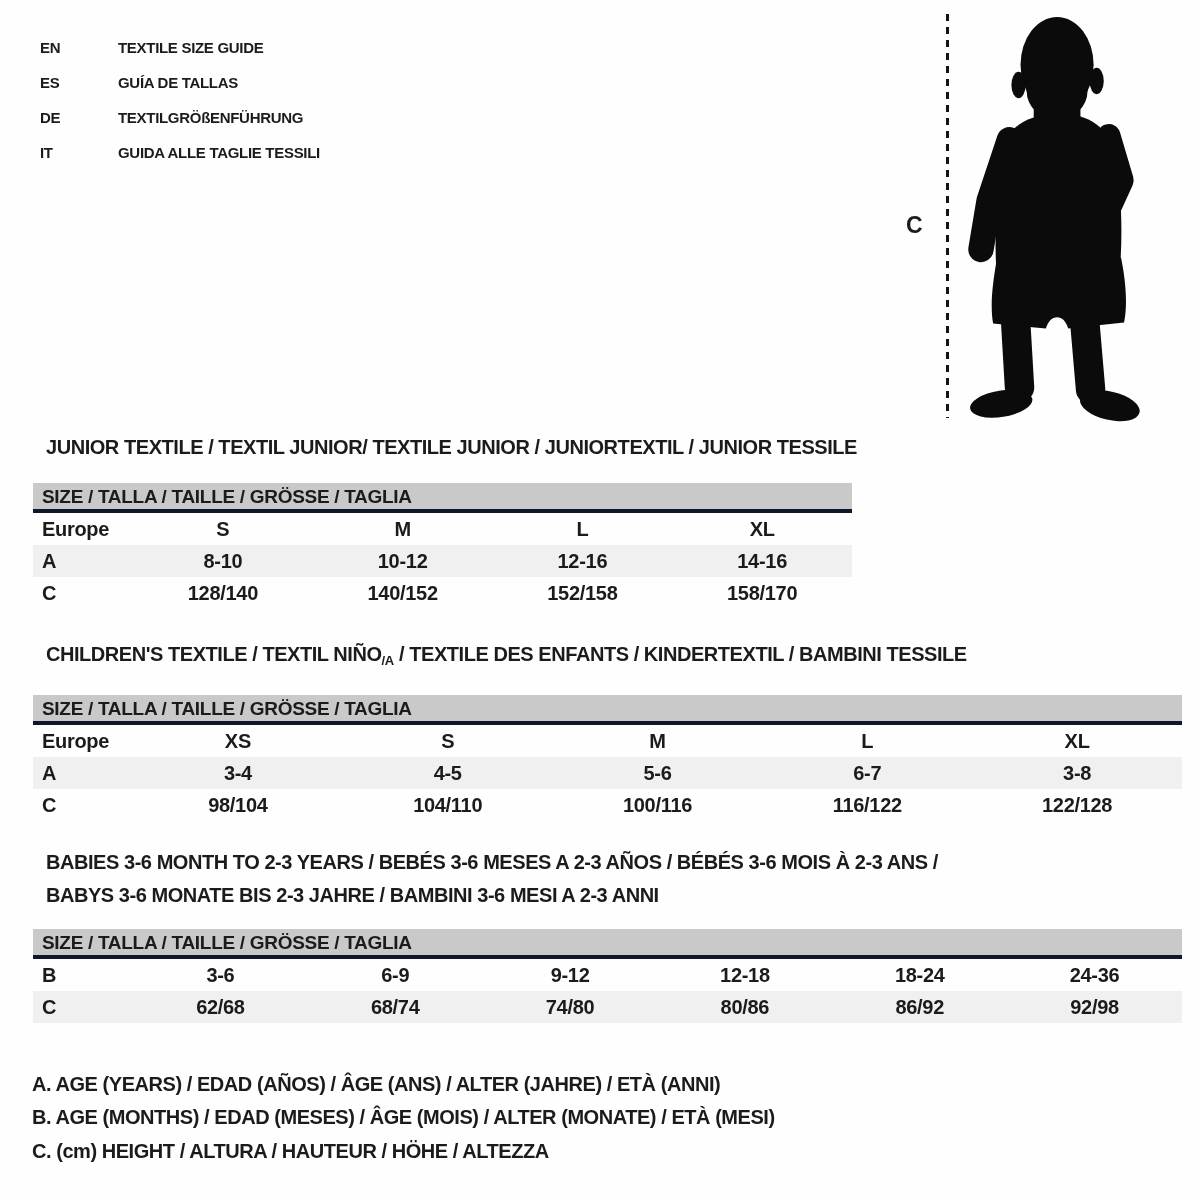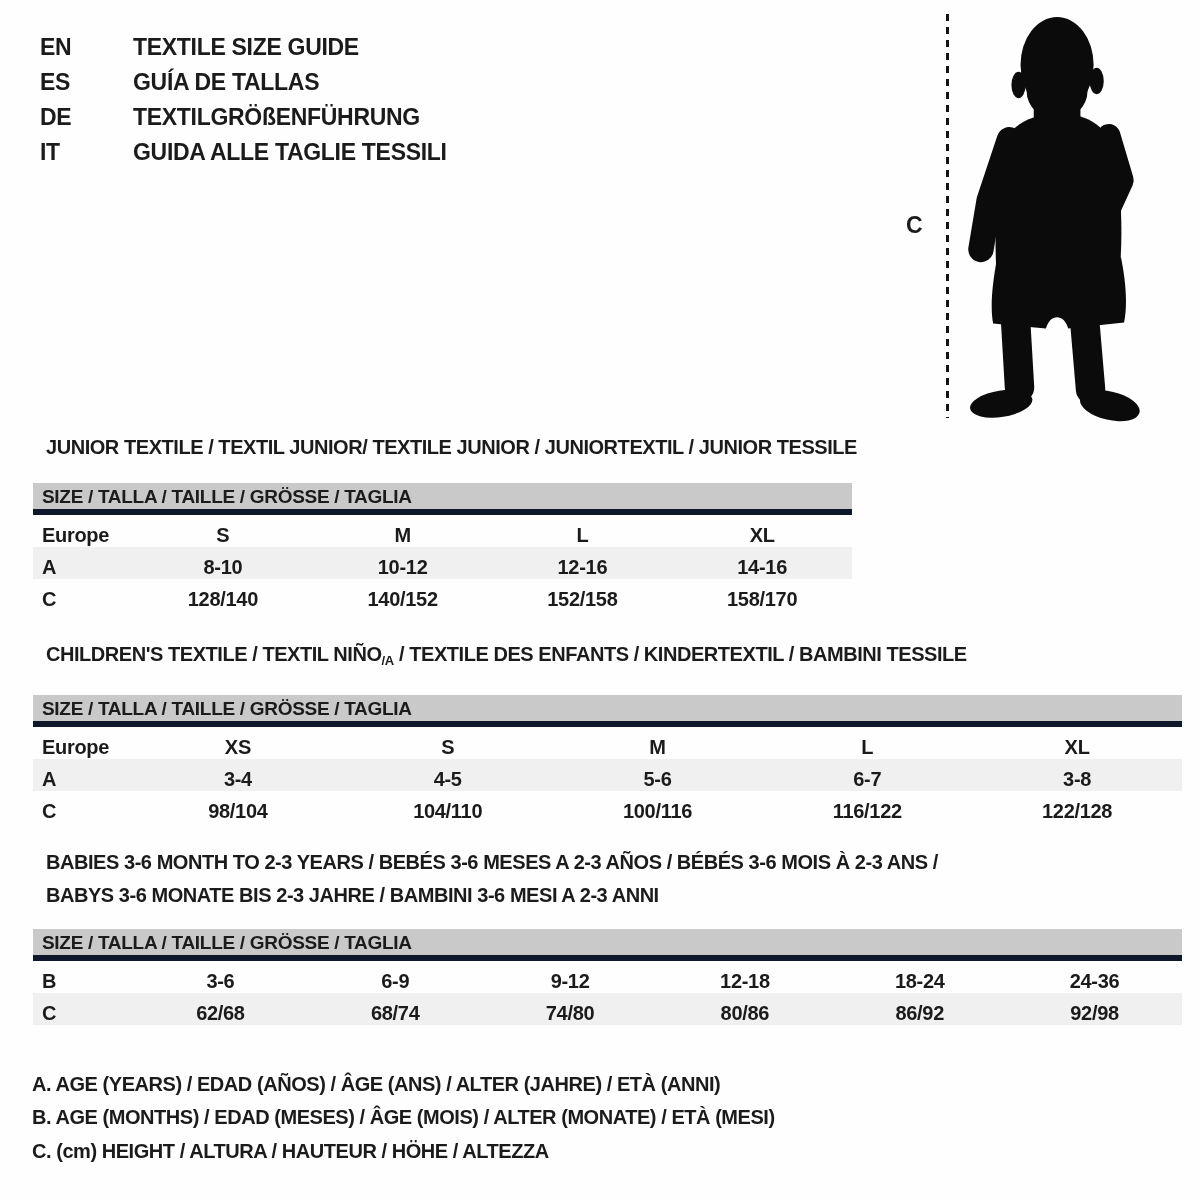--- a/index.html
+++ b/index.html
@@ -3,40 +3,40 @@
 <meta charset="utf-8">
 <style>
   html,body{margin:0;padding:0;background:#ffffff;}
   .page{
     position:relative;width:1200px;height:1200px;background:#fefefe;
     font-family:"Liberation Sans",sans-serif;font-weight:bold;color:#1b1b1b;
     overflow:hidden;
   }
   
   .langs{position:absolute;left:40px;top:30px;}
-  .lang-row{display:flex;height:35px;align-items:center;font-size:23px;letter-spacing:-0.3px;gap:15px;}
+  .lang-row{display:flex;height:35px;align-items:center;font-size:15px;letter-spacing:-0.3px;}
   .lang-code{width:78px;}
   
   .dashline{
     position:absolute;left:946px;top:14px;width:3px;height:404px;
     background:repeating-linear-gradient(to bottom,#141414 0 7px,transparent 7px 13px);
   }
   .measure-c{position:absolute;left:906px;top:212px;font-size:23px;}
   .figure-svg{position:absolute;left:960px;top:16px;}
   
   .sec-title{position:absolute;left:46px;font-size:20px;letter-spacing:-0.45px;white-space:nowrap;}
   .sub{font-size:13px;position:relative;top:4px;letter-spacing:-0.3px;}
   
   .size-table{position:absolute;left:33px;}
   .thead{
-    height:26px;background:#c9c9c9;border-bottom:6px solid #0f172a;
+    height:26px;background:#c9c9c9;border-bottom:4px solid #0f172a;
     font-size:19px;line-height:27px;padding-left:9px;letter-spacing:-0.3px;
     box-sizing:content-box;
   }
-  .trow{display:flex;height:32px;align-items:flex-end;font-size:20px;letter-spacing:-0.3px;}
+  .trow{display:flex;height:32px;align-items:center;font-size:20px;letter-spacing:-0.3px;}
   .trow.alt{background:#f0f0f0;}
   .c0{width:100px;padding-left:9px;box-sizing:border-box;}
   .cv{flex:1;text-align:center;}
   
   .legend-line{position:absolute;left:32px;font-size:20px;letter-spacing:-0.45px;white-space:nowrap;}
 </style>
 </head>
 <body>
 
 <div class="page">

